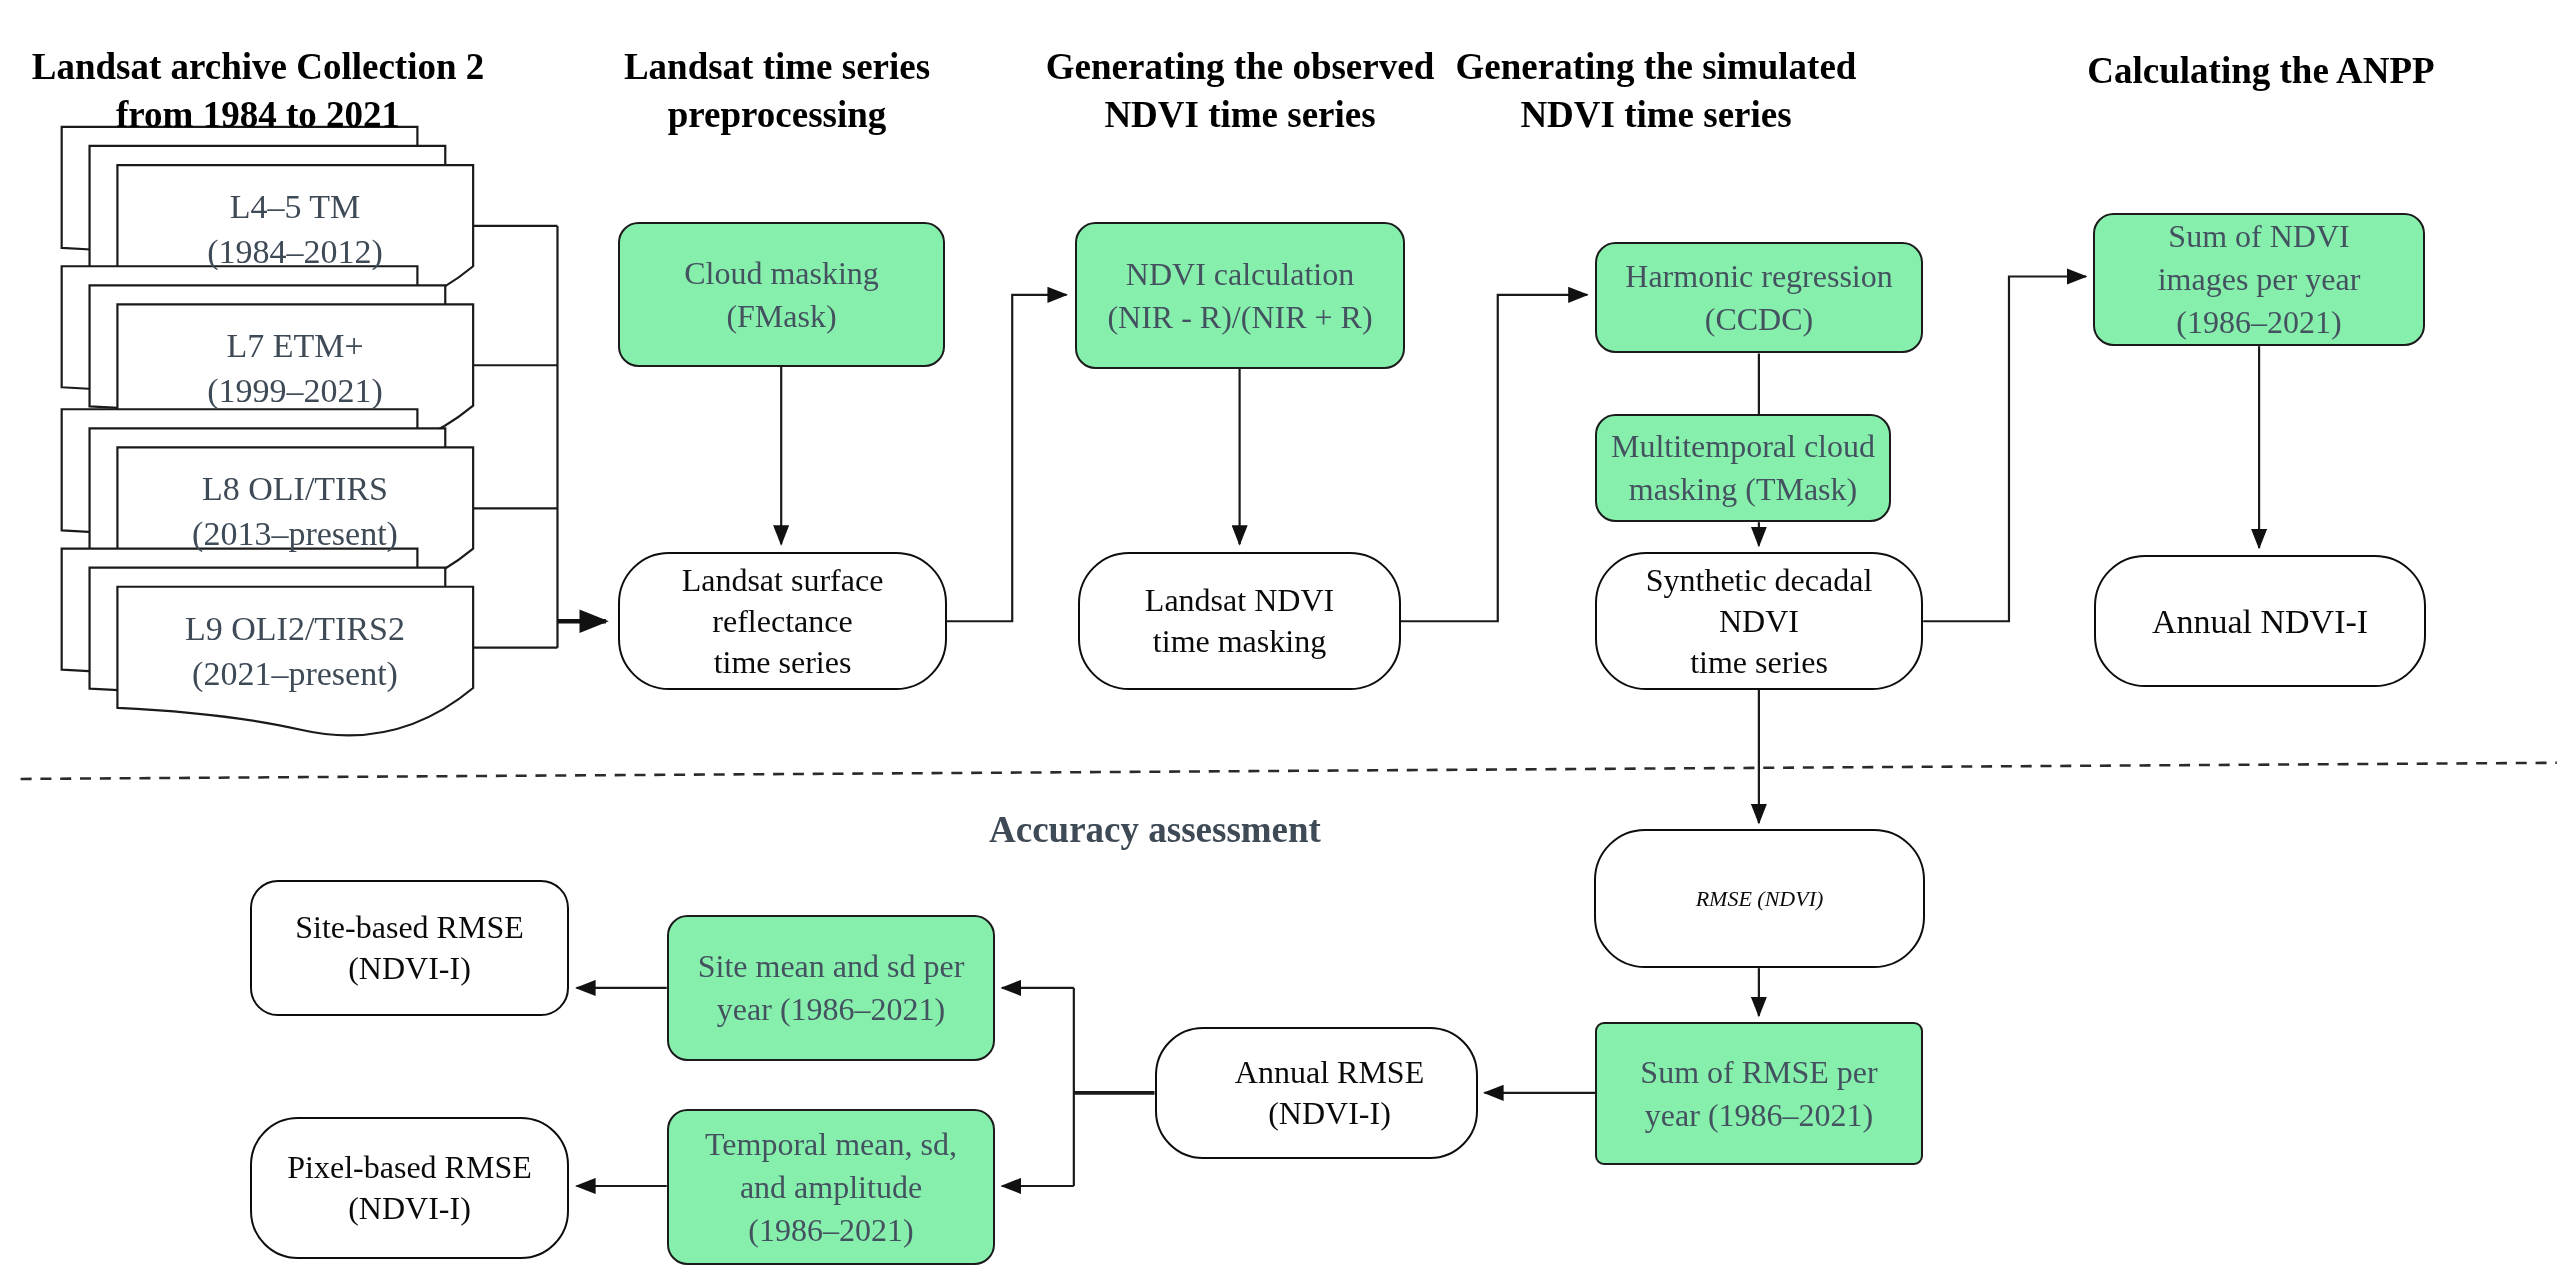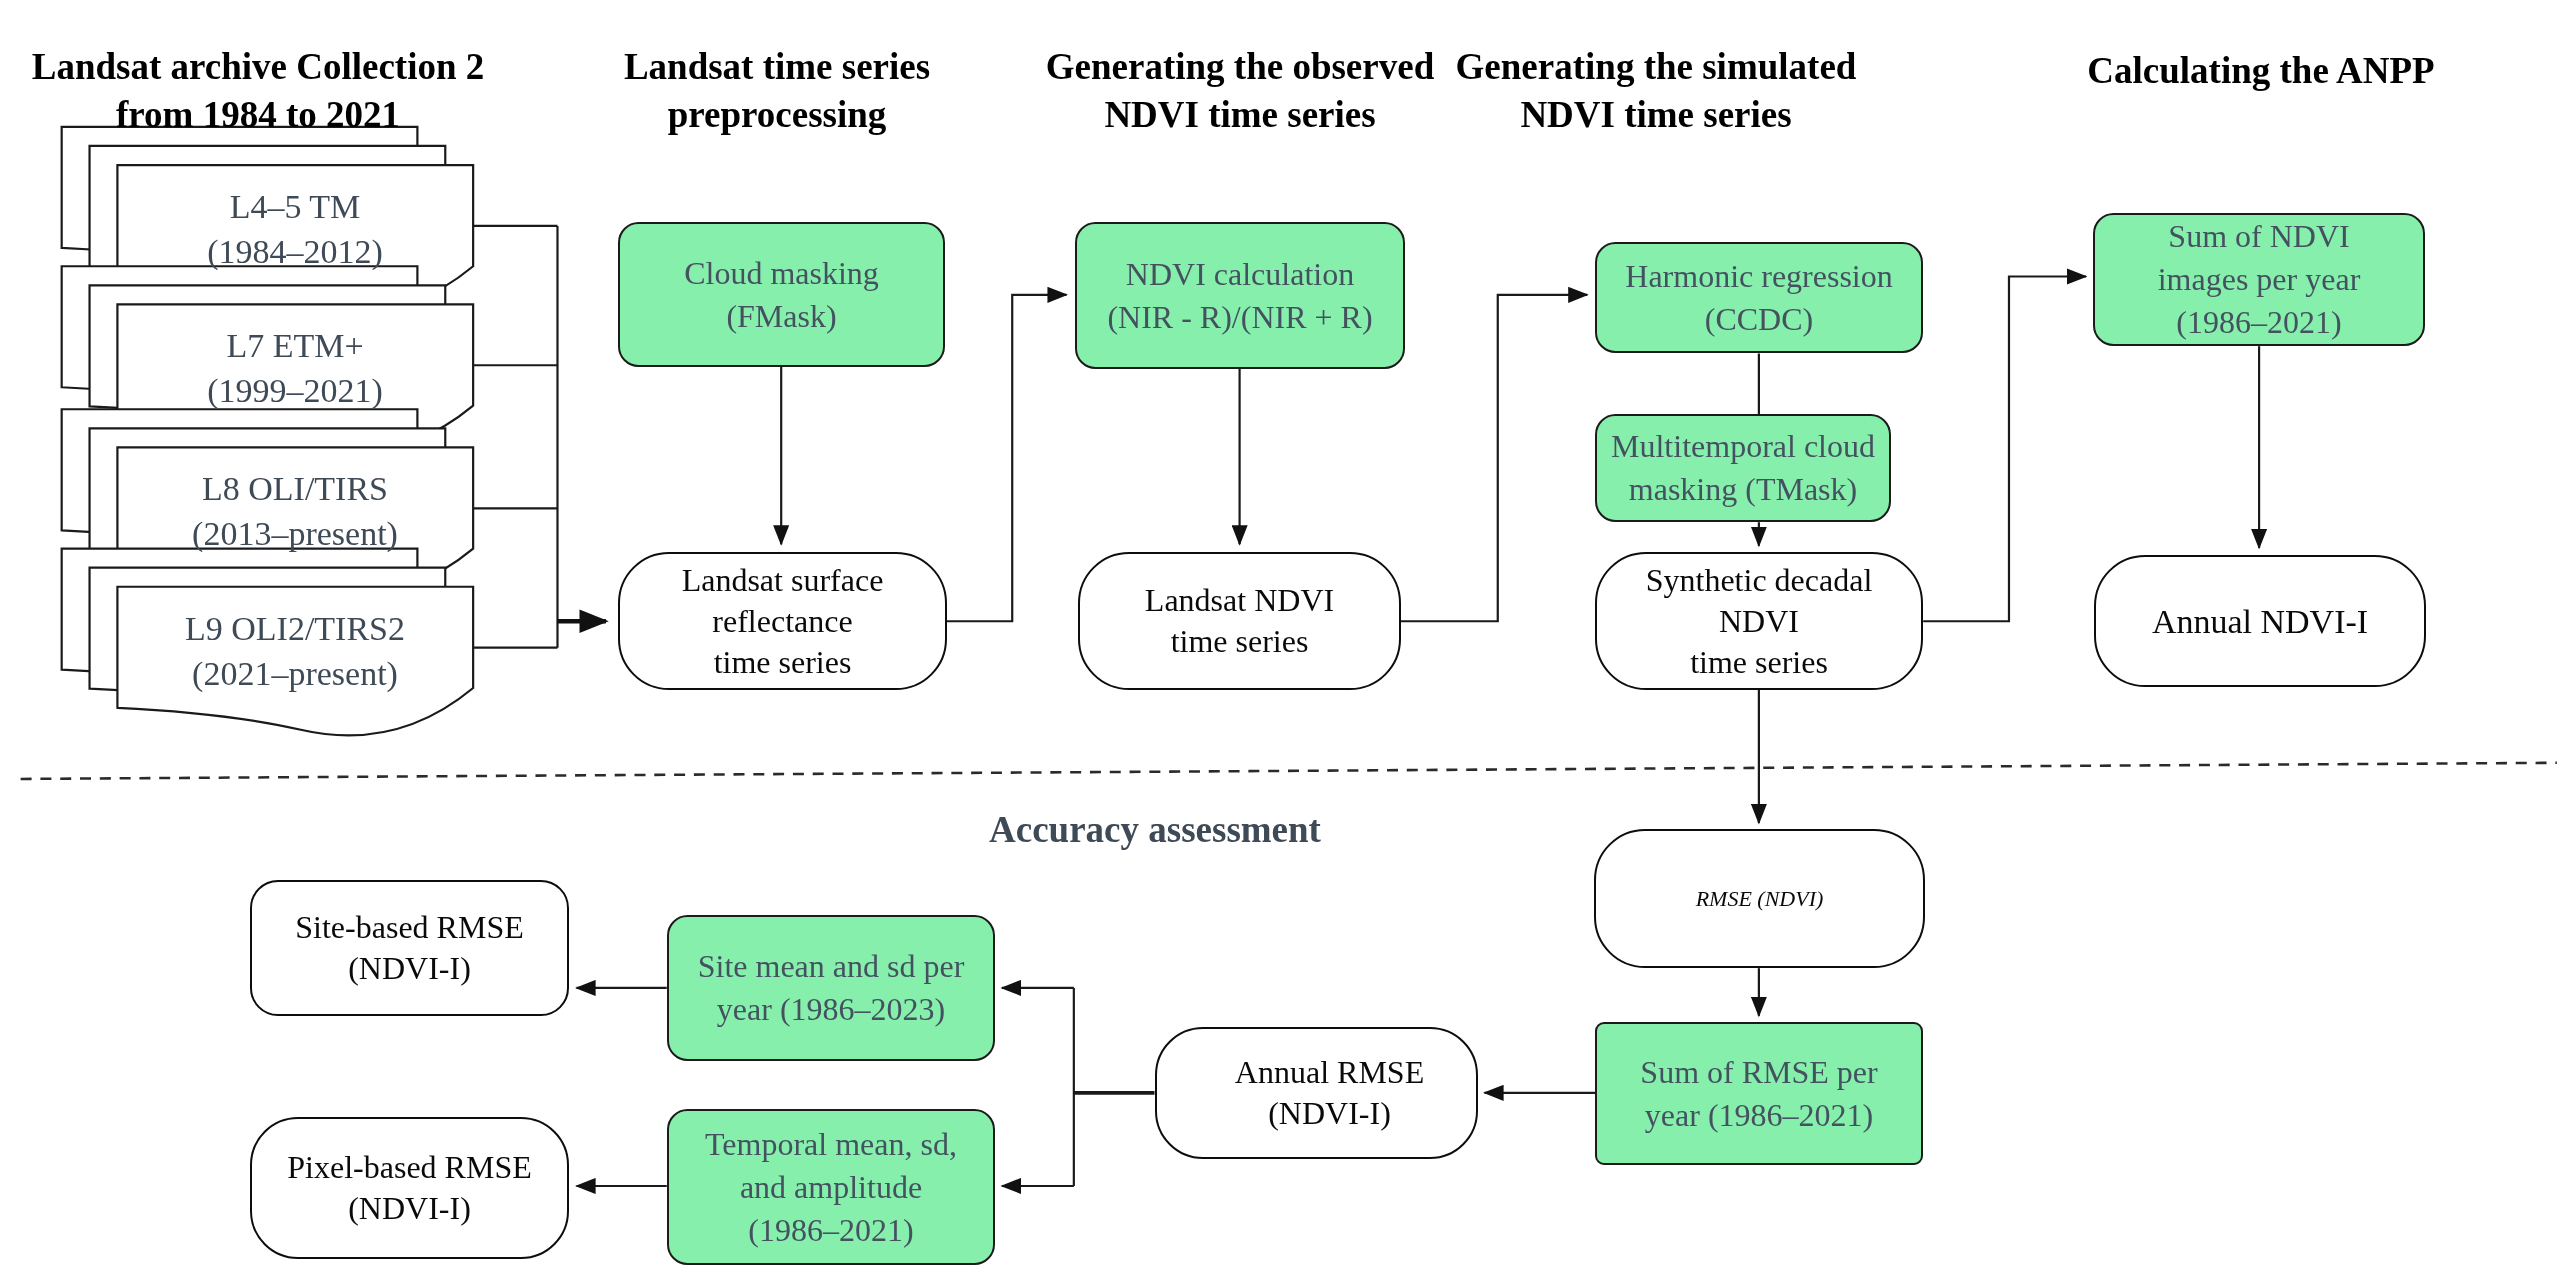--- a/index.html
+++ b/index.html
@@ -162,35 +162,35 @@
   <div class="gbox" style="left:1595px;top:414px;width:296px;height:108px;">Multitemporal cloud
 masking (TMask)</div>
   <div class="gbox" style="left:2093px;top:213px;width:332px;height:133px;">Sum of NDVI
 images per year
 (1986–2021)</div>
 
   <div class="sbox" style="left:618px;top:552px;width:329px;height:138px;">Landsat surface
 reflectance
 time series</div>
   <div class="sbox" style="left:1078px;top:552px;width:323px;height:138px;">Landsat NDVI
-time series</div>
+time masking</div>
   <div class="sbox" style="left:1595px;top:552px;width:328px;height:138px;">Synthetic decadal
 NDVI
 time series</div>
   <div class="sbox" style="left:2094px;top:555px;width:332px;height:132px;font-size:34px;">Annual NDVI-I</div>
 
   <div class="acc-title" style="left:1155px;top:829px;">Accuracy assessment</div>
 
   <div class="sbox" style="left:1594px;top:829px;width:331px;height:139px;font-size:22px;font-style:italic;">RMSE (NDVI)</div>
   <div class="gbox" style="left:1595px;top:1022px;width:328px;height:143px;border-radius:9px;">Sum of RMSE per
 year (1986–2021)</div>
   <div class="sbox" style="left:1155px;top:1027px;width:323px;height:132px;border-radius:48px;padding-left:26px;">Annual RMSE
 (NDVI-I)</div>
   <div class="gbox" style="left:667px;top:915px;width:328px;height:146px;">Site mean and sd per
-year (1986–2023)</div>
+year (1986–2021)</div>
   <div class="sbox" style="left:250px;top:880px;width:319px;height:136px;border-radius:28px;">Site-based RMSE
 (NDVI-I)</div>
   <div class="gbox" style="left:667px;top:1109px;width:328px;height:156px;">Temporal mean, sd,
 and amplitude
 (1986–2021)</div>
   <div class="sbox" style="left:250px;top:1117px;width:319px;height:142px;border-radius:48px;">Pixel-based RMSE
 (NDVI-I)</div>
 
 </div>
 

